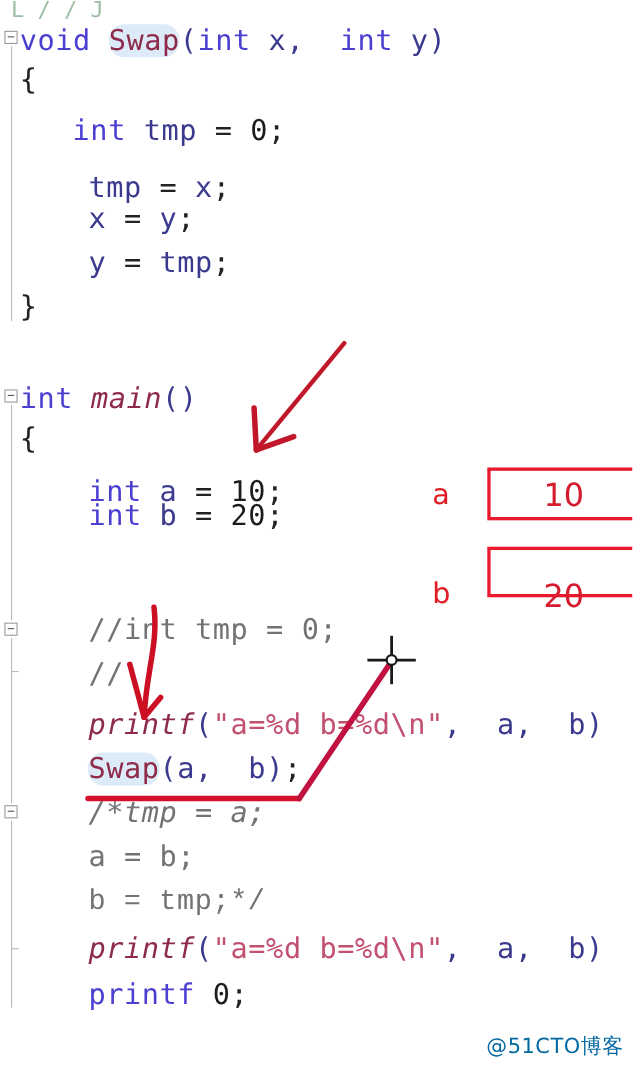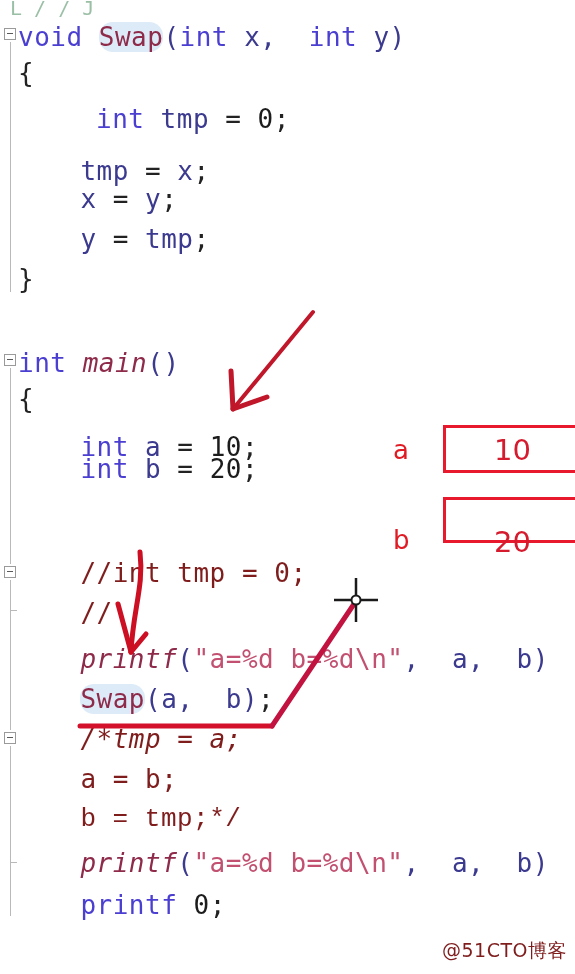--- a/index.html
+++ b/index.html
@@ -73,21 +73,21 @@
     font-family: "DejaVu Sans Mono", "Liberation Mono", monospace;
   }
   .kw      { color: #4b3fd1; margin-top: 13px; }
   .ident   { color: #3b3a8f; }
   .plain   { color: #222222; }
   .num     { color: #1c1c1c; }
   .punct   { color: #3b3a8f; }
   .fn      { color: #8e2a4a; border-radius: 14px; }
   .fn-it   { color: #8e2a4a; font-style: italic; }
   .str     { color: #c25070; }
-  .cmt     { color: #7f1d1d; }
+  .cmt     { color: #737373; }
   .hl      { background: #dcebf7; }
 
   
   .anno {
     position: absolute;
     left: 0;
     top: 0;
     width: 575px;
     height: 974px;
     pointer-events: none;
@@ -112,21 +112,21 @@
     color: #d61b2e;
     font-size: 29px;
     font-family: "DejaVu Sans", "Liberation Sans", sans-serif;
     line-height: 29px;
   }
 
   .watermark {
     position: absolute;
     right: 8px;
     bottom: 10px;
-    color: #7f1d1d;
+    color: #0369a1;
     font-size: 19px;
     font-family: "DejaVu Sans", "Liberation Sans", sans-serif;
     letter-spacing: 0.5px;
   }
 
   .topfrag {
     position: absolute;
     left: 10px;
     top: -4px;
     font-size: 20px;
@@ -151,21 +151,21 @@
       <div class="fold-box" style="top: 354px;"></div>
       <div class="fold-box" style="top: 566px;"></div>
       <div class="fold-box" style="top: 732px;"></div>
       <div class="fold-tick" style="top: 610px;"></div>
       <div class="fold-tick" style="top: 862px;"></div>
     </div>
 
   <div class="code" id="code">
       <div class="line" style="top: 22px; left: 18px;"><span class="kw">void</span><span class="plain"> </span><span class="fn hl">Swap</span><span class="punct">(</span><span class="kw">int</span><span class="ident"> x</span><span class="punct">,</span><span class="plain">  </span><span class="kw">int</span><span class="ident"> y</span><span class="punct">)</span></div>
       <div class="line" style="top: 58px; left: 18px;"><span class="plain">{</span></div>
-      <div class="line" style="top: 104px; left: 96px; text-align: right;"><span class="kw">int</span><span class="ident"> tmp</span><span class="plain"> = </span><span class="num">0</span><span class="plain">;</span></div>
+      <div class="line" style="top: 104px; left: 66px; text-align: right;"><span class="kw">int</span><span class="ident"> tmp</span><span class="plain"> = </span><span class="num">0</span><span class="plain">;</span></div>
       <div class="line" style="top: 156px; left: 80.4px;"><span class="ident">tmp</span><span class="plain"> = </span><span class="ident">x</span><span class="plain">;</span></div>
       <div class="line" style="top: 184px; left: 80.4px;"><span class="ident">x</span><span class="plain"> = </span><span class="ident">y</span><span class="plain">;</span></div>
       <div class="line" style="top: 224px; left: 80.4px;"><span class="ident">y</span><span class="plain"> = </span><span class="ident">tmp</span><span class="plain">;</span></div>
       <div class="line" style="top: 264px; left: 18px;"><span class="plain">}</span></div>
       <div class="line" style="top: 348px; left: 18px;"><span class="kw">int</span><span class="plain"> </span><span class="fn-it">main</span><span class="punct">()</span></div>
       <div class="line" style="top: 384px; left: 18px;"><span class="plain">{</span></div>
       <div class="line" style="top: 432px; left: 80.4px;"><span class="kw">int</span><span class="ident"> a</span><span class="plain"> = </span><span class="num">10</span><span class="plain">;</span></div>
       <div class="line" style="top: 454px; left: 80.4px;"><span class="kw">int</span><span class="ident"> b</span><span class="plain"> = </span><span class="num">20</span><span class="plain">;</span></div>
       <div class="line" style="top: 558px; left: 80.4px;"><span class="cmt">//int tmp = 0;</span></div>
       <div class="line" style="top: 598px; left: 80.4px;"><span class="cmt">//</span></div>

